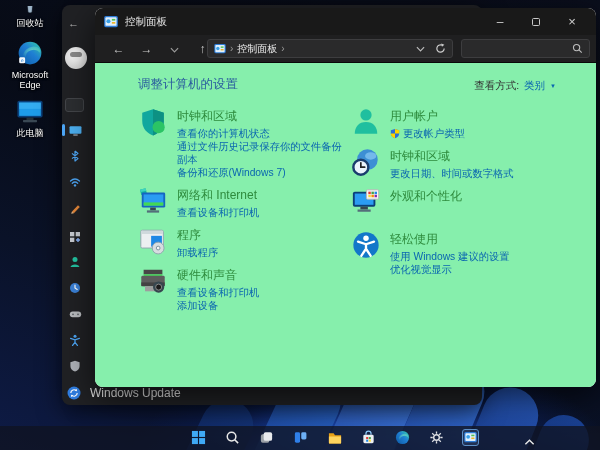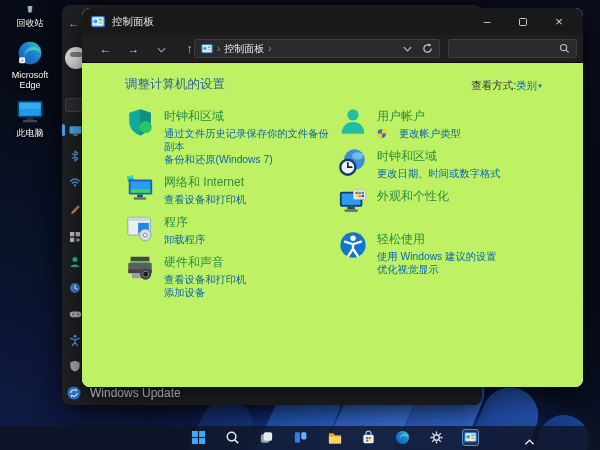--- a/index.html
+++ b/index.html
@@ -22,53 +22,53 @@
   #settings .avatar{position:absolute;left:3px;top:42px;width:22px;height:22px;border-radius:50%;
     background:radial-gradient(circle at 50% 38%,#f0f0f0 0 30%,#d8d8d8 70%);overflow:hidden;}
   #settings .avatar::after{content:"";position:absolute;left:5px;top:5px;width:12px;height:5px;border-radius:6px;background:#8a8a8a;}
   #settings .sbox{position:absolute;left:3px;top:93px;width:19px;height:14px;border-radius:3px;
     background:#2c2e31;border:1px solid #434549;}
   .side-ico{position:absolute;left:6px;width:14px;height:14px;display:flex;align-items:center;justify-content:center;}
   .side-ico svg{display:block;}
   .selbar{position:absolute;left:0;width:2.5px;height:12px;border-radius:2px;background:#4da6f5;}
   #settings .wu-row{position:absolute;left:5px;top:381px;display:flex;align-items:center;gap:9px;color:#e8e8e8;font-size:12px;}
   
-  #cp{position:absolute;left:82px;top:8px;width:501px;height:379px;border-radius:8px;overflow:hidden;
+  #cp{position:absolute;left:95px;top:8px;width:501px;height:379px;border-radius:8px;overflow:hidden;
     box-shadow:0 10px 32px rgba(0,0,0,.65);background:#fff;}
   #cp .titlebar{position:relative;height:27px;background:#191919;display:flex;align-items:center;padding-left:9px;gap:7px;}
   #cp .titlebar .ttl{font-size:10.5px;color:#e6e6e6;}
   #cp .wc{position:absolute;right:6px;top:0;height:27px;display:flex;}
   #cp .wc span{width:36px;height:27px;display:flex;align-items:center;justify-content:center;color:#cfcfcf;font-size:12px;}
   #cp .maxbox{width:8px;height:8px;border:1px solid #c8c8c8;border-radius:1.5px;}
   #cp .navbar{position:relative;height:28px;background:#1f1f20;border-bottom:1px solid #090909;
     display:flex;align-items:center;padding-left:16px;gap:13px;}
   .navbtn{color:#c9c9c9;font-size:12px;width:15px;text-align:center;}
   .navbtn.dim{color:#8b8b8b;}
   .crumbbox,.cpsearch{position:absolute;top:4px;height:19px;background:#2a2a2b;border:1px solid #3d3d3f;
     border-radius:3px;display:flex;align-items:center;padding:0 6px;gap:4px;}
   .crumbbox{left:112px;width:246px;}
   .cpsearch{left:366px;width:129px;}
   .crumb-sep{color:#9a9a9a;font-size:10px;}
   .crumb-txt{color:#ececec;font-size:10px;}
   .cpsearch input{flex:1;min-width:0;background:transparent;border:none;outline:none;color:#ddd;font-size:10px;}
   
-  #cp .content{position:absolute;left:0;right:0;top:55px;bottom:0;background:#bef264;}
+  #cp .content{position:absolute;left:0;right:0;top:55px;bottom:0;background:#86efac;}
   .cp-header{position:absolute;left:43px;top:13px;font-size:12.5px;color:#2b5f9e;}
-  .viewby{position:absolute;right:40px;top:16px;font-size:10.5px;color:#333;display:flex;align-items:center;}
+  .viewby{position:absolute;right:40px;top:16px;font-size:10.5px;color:#333;display:flex;align-items:center;gap:5px;}
   .viewby .vval{color:#0a66b0;}
   .viewby .caret{color:#0a66b0;font-size:6px;}
   .cols{position:absolute;left:43px;top:44px;right:14px;display:flex;}
   .col-l{width:213px;}
   .col-r{flex:1;}
   .cat{display:flex;gap:9px;margin-bottom:7px;}
   .cat-icon{width:30px;height:30px;flex:none;}
   .cat-body{padding-top:1px;}
   .cat-title{display:block;font-size:12px;color:#2e8b3d;text-decoration:none;margin-bottom:2px;}
   .cat-task{display:block;font-size:10.3px;line-height:13px;color:#0a66b0;text-decoration:none;}
-  .task-with-shield{display:flex;align-items:center;gap:12px;}
+  .task-with-shield{display:flex;align-items:center;gap:3px;}
   .mb-extra{margin-bottom:13px;}
   
   #taskbar{position:absolute;left:0;right:0;bottom:0;height:24px;background:rgba(15,19,33,0.78);}
   #taskbar .tray{position:absolute;left:190px;top:3px;display:flex;gap:17px;align-items:center;}
   .tb{width:17px;height:17px;display:flex;align-items:center;justify-content:center;}
   .tb.active{border:1px solid #5d8fc7;border-radius:3px;background:rgba(120,170,230,0.15);}
   #taskbar .chev{position:absolute;left:524px;top:6px;}
 </style>
 </head>
 <body>
@@ -276,20 +276,21 @@
         <div class="col-l">
 
           <div class="cat">
             <svg class="cat-icon" viewBox="0 0 32 32">
               <path d="M16 2.5 L27.5 6 V15 C27.5 23 22.5 27.8 16 30.5 C9.5 27.8 4.5 23 4.5 15 V6 Z" fill="#11a89e"></path>
               <path d="M16 2.5 L27.5 6 V15 C27.5 23 22.5 27.8 16 30.5 Z" fill="#0d9183"></path>
               <circle cx="22" cy="21.5" r="6.5" fill="#2bc465"></circle>
             </svg>
             <div class="cat-body">
               <a class="cat-title" href="#">时钟和区域</a>
+              <a class="cat-task" href="#">查看你的计算机状态</a>
               <a class="cat-task" href="#">通过文件历史记录保存你的文件备份副本</a>
               <a class="cat-task" href="#">备份和还原(Windows 7)</a>
             </div>
           </div>
 
           <div class="cat">
             <svg class="cat-icon" viewBox="0 0 32 32">
               <path d="M2 4 L8 2.5 L9.5 8 L3.5 9.5 Z" fill="#15b5a0"></path>
               <path d="M2 4 L8 2.5 L9 5 L3 6.5 Z" fill="#3fd4be"></path>
               <rect x="4" y="7" width="25" height="16" rx="1.5" fill="#1565c0"></rect>

